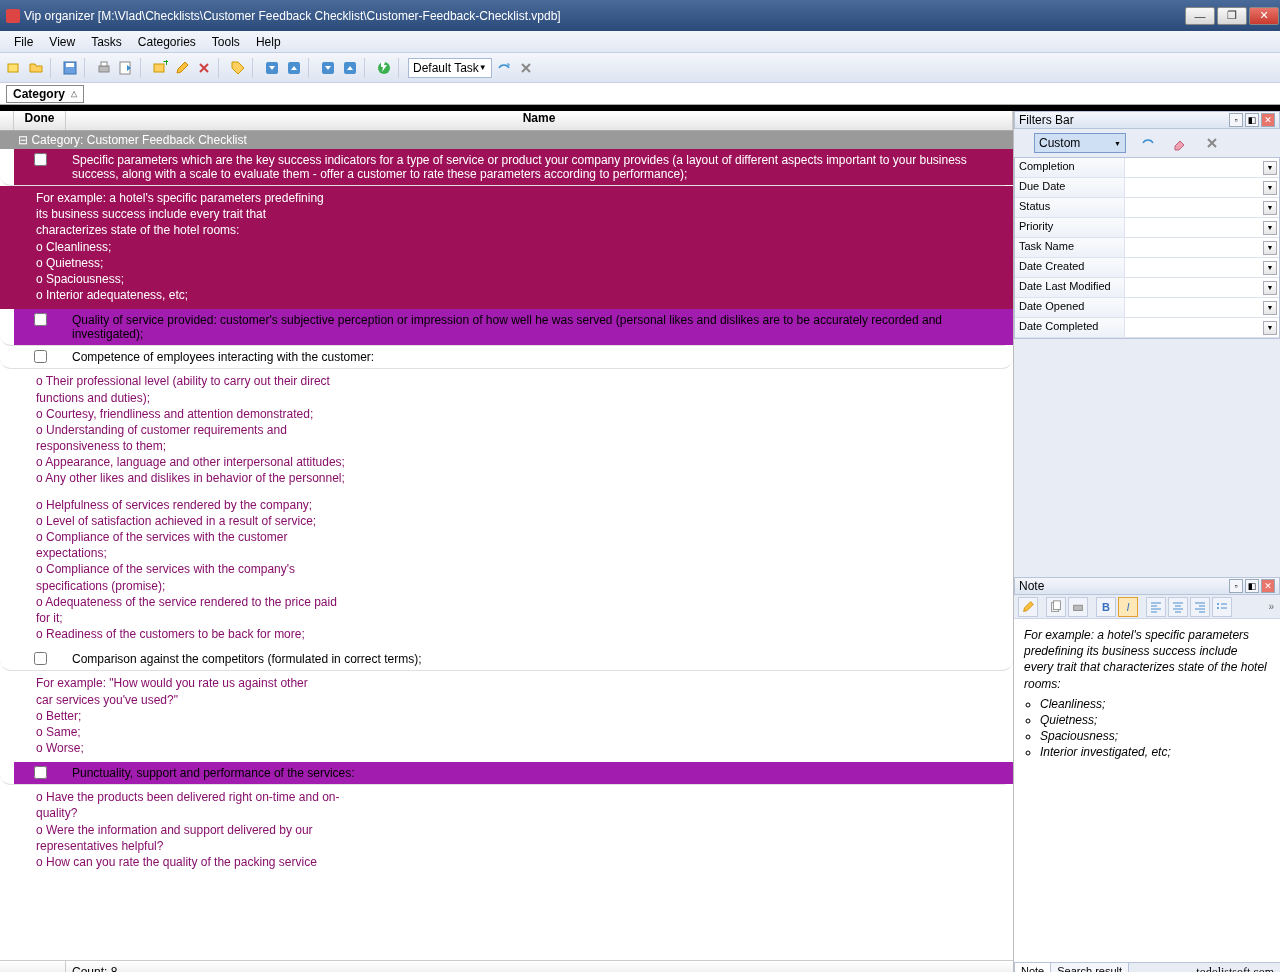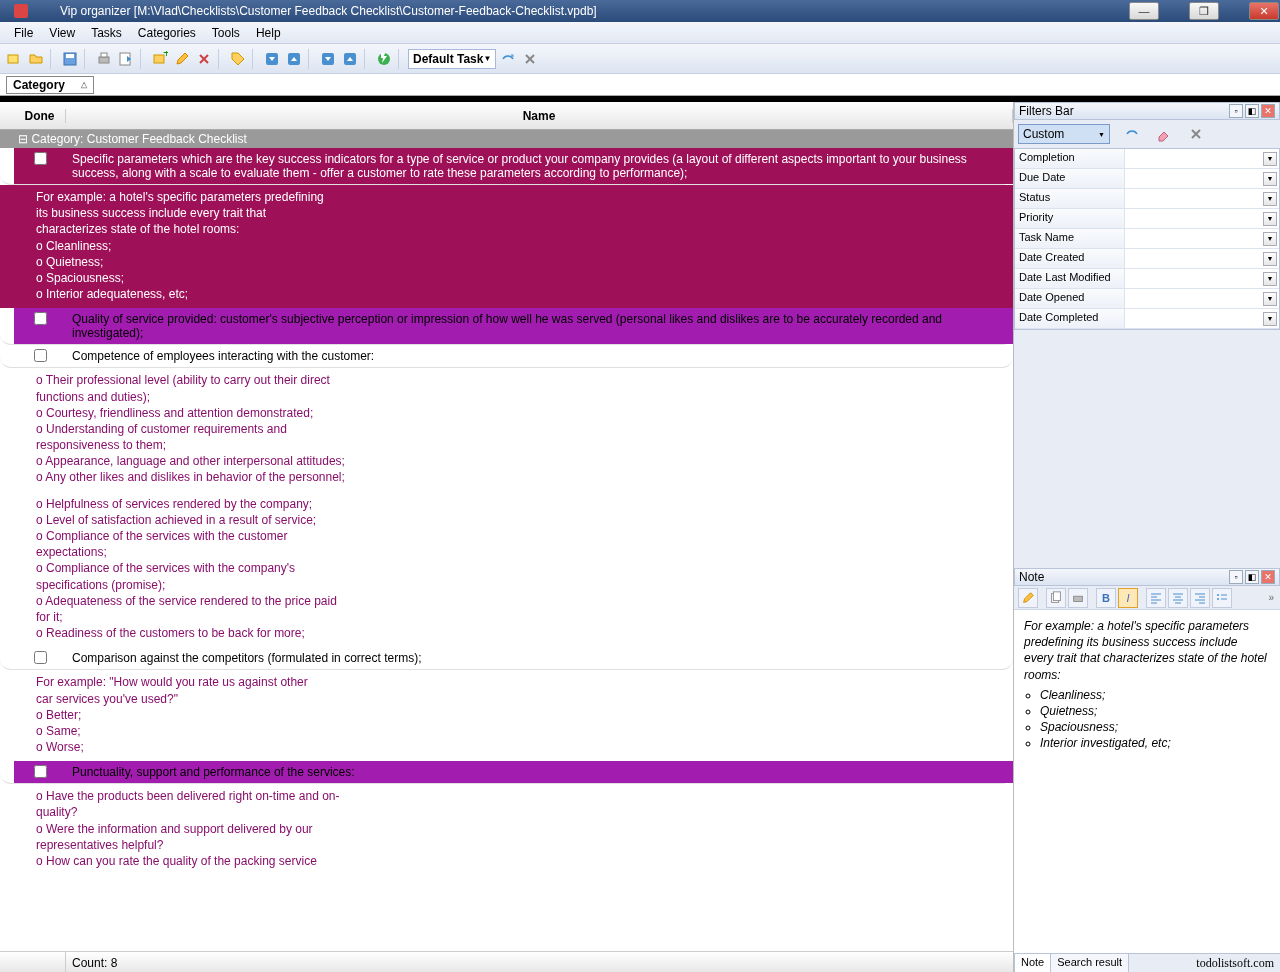--- a/index.html
+++ b/index.html
@@ -1,43 +1,43 @@
 <!DOCTYPE html>
 <html><head>
 <meta charset="utf-8">
 <style>
 * { margin: 0; padding: 0; box-sizing: border-box; font-family: 'Segoe UI', Tahoma, sans-serif; font-size: 12px; }
 body { background: #fff; overflow: hidden; width: 1280px; height: 972px; }
 
-.titlebar { height: 22px; background: linear-gradient(180deg, #4a6a9a 0%, #2a4a7a 100%); display: flex; align-items: center; padding-left: 14px; color: #fff; font-size: 12px; gap: 28px; }
+.titlebar { height: 31px; background: linear-gradient(180deg, #4a6a9a 0%, #2a4a7a 100%); display: flex; align-items: center; padding-left: 6px; color: #fff; font-size: 12px; }
 .titlebar .icon { width: 14px; height: 14px; background: #d44; border-radius: 2px; margin-right: 4px; }
 .titlebar .spacer { flex: 1; }
 .winbtn { width: 30px; height: 18px; margin: 0 1px; display:flex; align-items:center; justify-content:center; font-size:11px; color:#333; background: linear-gradient(180deg,#f8f8f8,#d8d8d8); border:1px solid #888; border-radius:2px;}
 .winbtn.close { background: linear-gradient(180deg,#e8746a,#c83a2e); color:#fff; }
 
 .menubar { height: 22px; background: linear-gradient(180deg,#f4f6fb,#e2e8f4); display:flex; align-items:center; padding: 0 6px; border-bottom:1px solid #c7d0e2; }
 .menubar span { padding: 2px 8px; cursor: default; }
 
 .toolbar { height: 30px; background: linear-gradient(180deg,#f4f6fb,#dde5f2); display:flex; align-items:center; padding: 0 4px; border-bottom:1px solid #c7d0e2; gap:2px; }
 .tbtn { width: 20px; height: 20px; border:1px solid transparent; border-radius:2px; display:flex; align-items:center; justify-content:center; }
 .tsep { width: 6px; height: 20px; border-left:1px solid #c7d0e2; margin: 0 2px; }
 .ticon { width:16px;height:16px; }
-.tcombo { height:20px; border:1px solid #a8b8d8; background:#fff; display:flex; align-items:center; padding:0 4px; font-size:11px; min-width:64px;font-weight:bold; }
+.tcombo { height:20px; border:1px solid #a8b8d8; background:#fff; display:flex; align-items:center; padding:0 4px; font-size:11px; min-width:64px; }
 .tcombo .dd { margin-left:auto; font-size:8px; }
 
 .subhdr { height: 22px; background:#fff; border-bottom:1px solid #aaa; display:flex; align-items:center; }
-.catpill { margin-left: 6px; background:#fff; border:1px solid #888; padding:1px 6px; font-weight:bold; display:flex; align-items:center; gap:16px;}
+.catpill { margin-left: 6px; background:#fff; border:1px solid #888; padding:1px 6px; font-weight:bold; display:flex; align-items:center; gap:6px;}
 .catpill .tri { font-size:8px; color:#888;}
 .blackbar { height:6px; background:#000; }
 
 .mainrow { display:flex; height: calc(972px - 21px - 22px - 30px - 22px - 6px); }
 .grid { flex:1; display:flex; flex-direction:column; border-right:1px solid #bbb; overflow:hidden; }
 .sidepanels { width: 266px; display:flex; flex-direction:column; background:#e8edf5; }
 
-.colhdr { height:28px; background:linear-gradient(180deg,#fff,#e6e6e6); display:flex; border-bottom:1px solid #aaa; font-weight:bold;align-items:center; }
+.colhdr { height:20px; background:linear-gradient(180deg,#fff,#e6e6e6); display:flex; border-bottom:1px solid #aaa; font-weight:bold; }
 .colhdr .c-expand { width:14px; border-right:1px solid #ccc;}
 .colhdr .c-done { width:52px; text-align:center; border-right:1px solid #ccc;}
 .colhdr .c-name { flex:1; text-align:center; border-right:1px solid #ccc;}
 
 .gridbody { flex:1; overflow-y:auto; overflow-x:hidden; background:#fff;}
 .catrow { background:#9a9a9a; color:#fff; padding:2px 4px 2px 18px; font-size:12px; }
 .row { display:flex; border-bottom:1px solid #e0e0e0;border-radius:11px; }
 .row .c-expand { width:14px; }
 .row .c-done { width:52px; display:flex; align-items:flex-start; justify-content:center; padding-top:4px; }
 .row .c-done input { width:13px; height:13px; }
@@ -49,21 +49,21 @@
 
 .footer { height: 22px; background:linear-gradient(180deg,#fff,#e6e6e6); border-top:1px solid #ccc; display:flex; align-items:center;}
 .footer .cell1 { width:66px; border-right:1px solid #ccc; height:100%;}
 .footer .cell2 { padding:0 6px; }
 
 .panelhdr { height:18px; background:linear-gradient(180deg,#f4f6fb,#dce4f2); border:1px solid #b8c4da; display:flex; align-items:center; padding:0 4px; font-size:11px;}
 .panelhdr .pspacer { flex:1; }
 .panelhdr .pbtn { width:14px;height:14px; border:1px solid #9ab; margin-left:2px; font-size:9px; display:flex;align-items:center;justify-content:center; background:#f4f6fb;}
 
 .filters { flex: 0 0 466px; display:flex; flex-direction:column; }
-.ftoolbar { height:28px; display:flex; align-items:center; padding:2px 4px; gap:12px; background:#e8edf5; }
+.ftoolbar { height:28px; display:flex; align-items:center; padding:2px 20px; gap:12px; background:#e8edf5; }
 .ftoolbar .fcombo { width:92px; height:20px; border:1px solid #7a9acb; background:#cfe0f5; display:flex;align-items:center; padding:0 4px; font-size:11px;}
 .filtergrid { border:1px solid #b8c4da; background:#fff; }
 .frow { height:20px; display:flex; border-bottom:1px solid #dde3ee; }
 .frow .flbl { width:110px; padding:2px 4px; font-size:11px; background:linear-gradient(180deg,#fafbfd,#edf1f8); border-right:1px solid #dde3ee;}
 .frow .fval { flex:1; display:flex; align-items:center; justify-content:flex-end; padding-right:2px; background:#fff;}
 .frow .fdd { width:14px;height:14px; border:1px solid #aab; display:flex;align-items:center;justify-content:center; font-size:7px; background:linear-gradient(180deg,#fff,#e6e6e6);}
 .ffill { flex:1; background:#e8edf5; }
 
 .notepanel { flex:1; display:flex; flex-direction:column; }
 .ntoolbar { height:24px; display:flex; align-items:center; padding:2px 4px; gap:2px; background:#e8edf5; border-bottom:1px solid #ccd5e6; }

